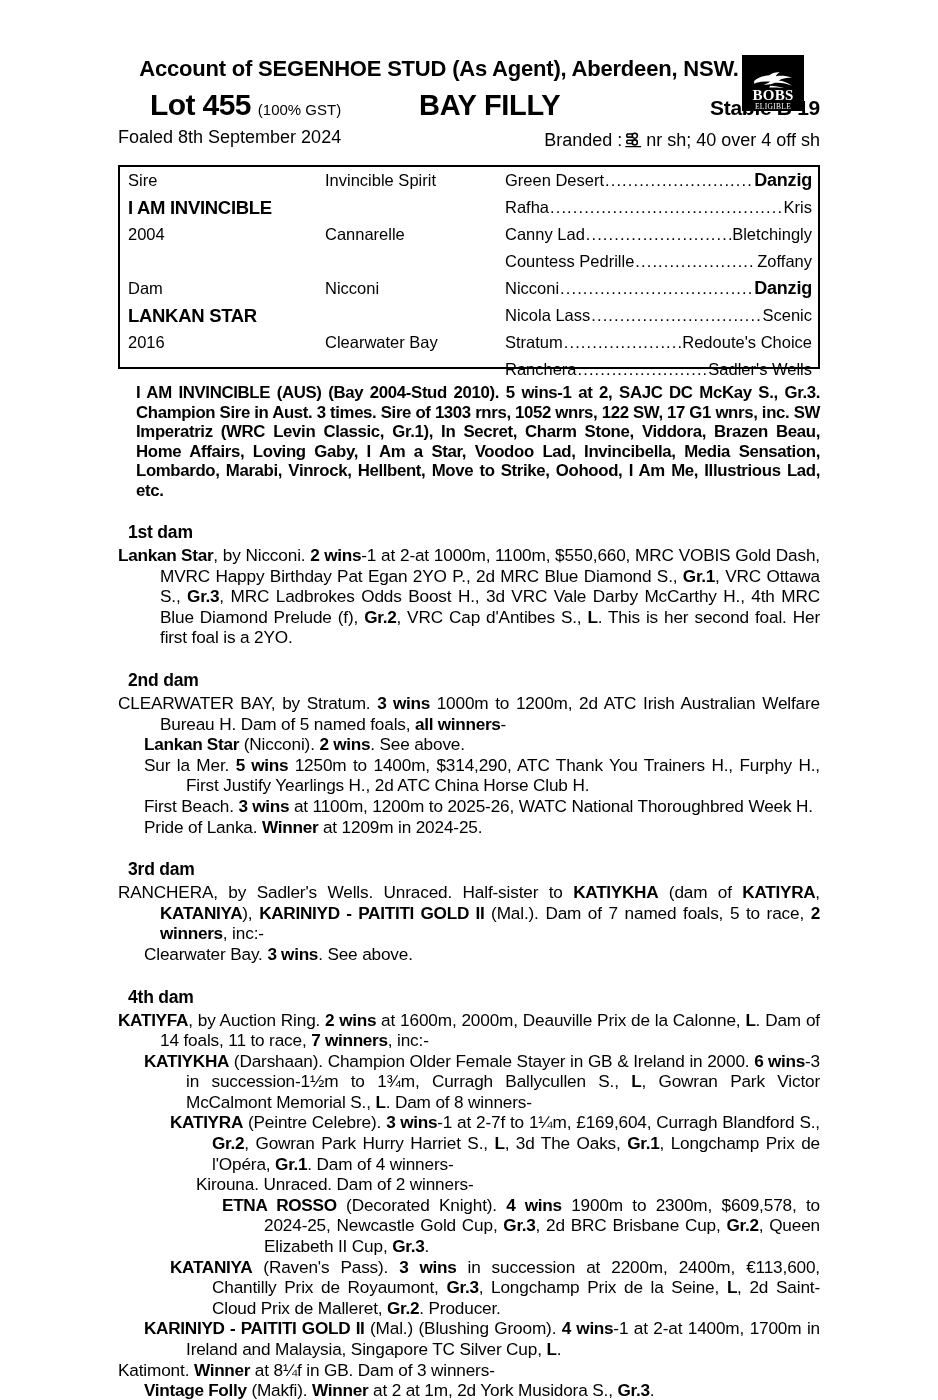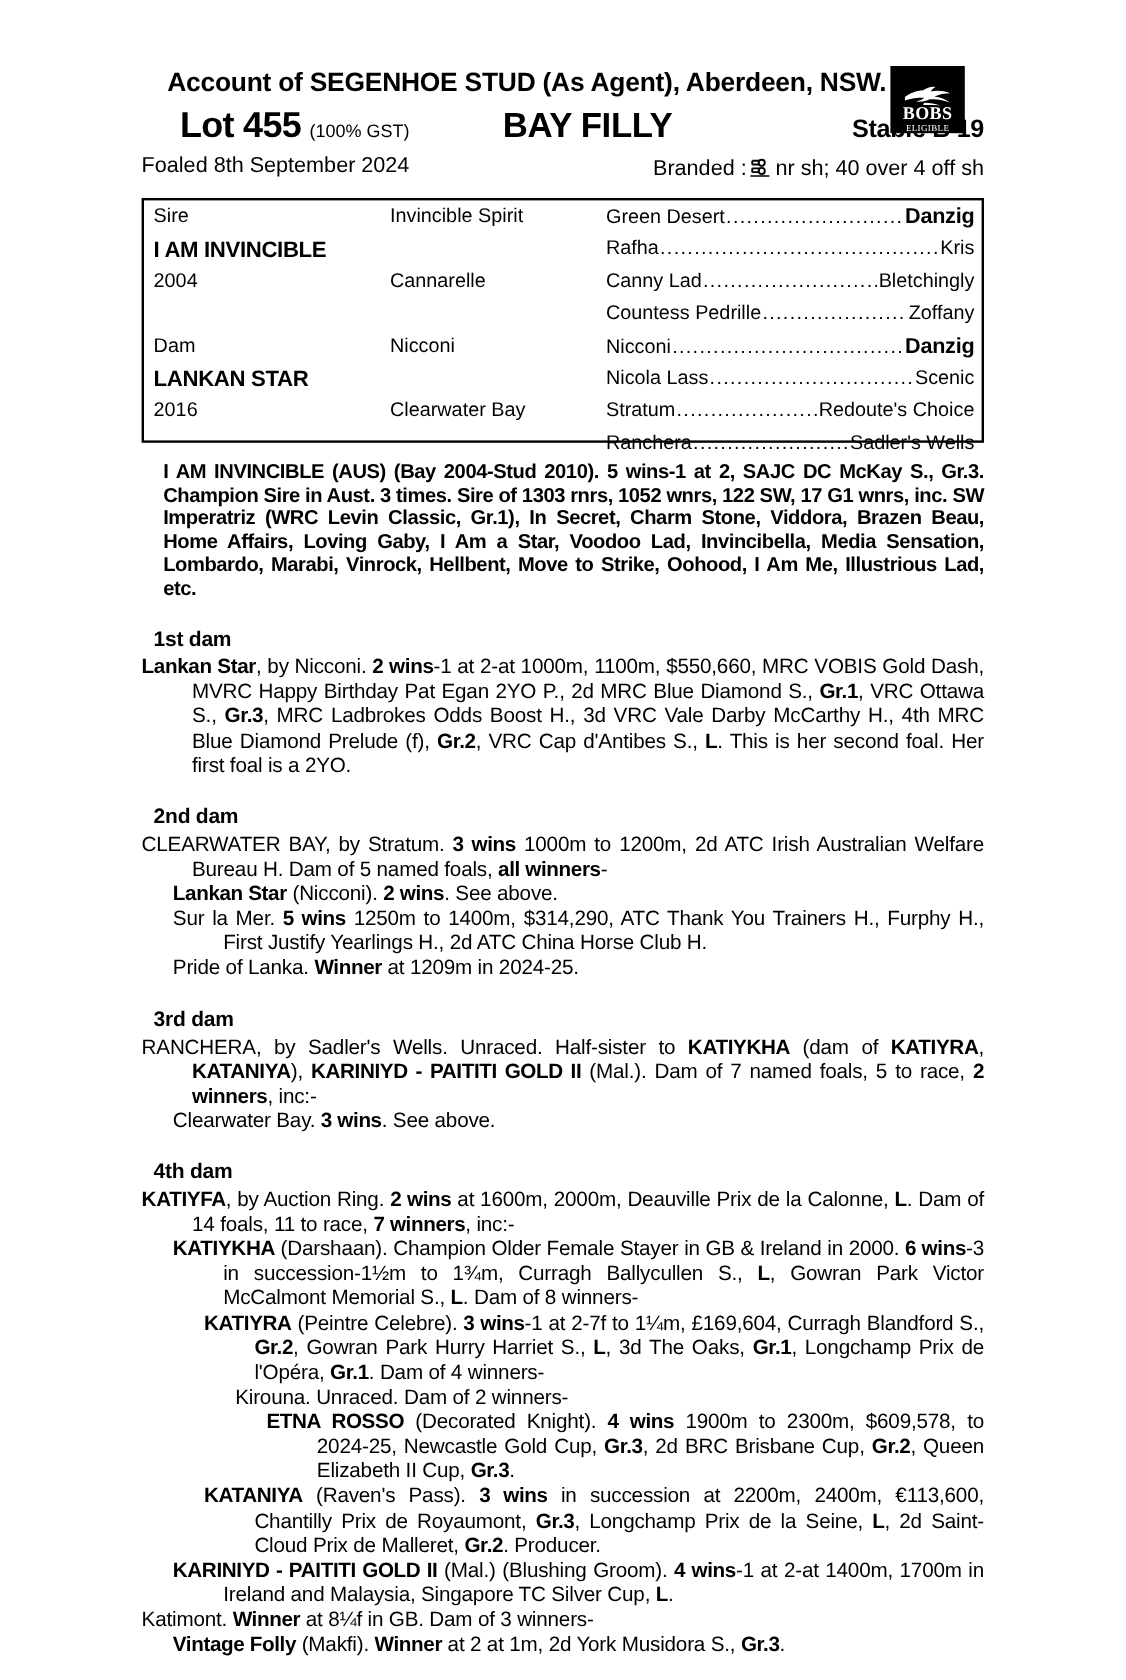--- a/index.html
+++ b/index.html
@@ -261,20 +261,21 @@
     <div class="dam-head">1st dam</div>
     <div id="dam1">
         <div class="entry lvl0"><b>Lankan Star</b><span>, by Nicconi. </span><b>2 wins</b><span>-1 at 2-at 1000m, 1100m, $550,660, MRC VOBIS Gold Dash, MVRC Happy Birthday Pat Egan 2YO P., 2d MRC Blue Diamond S., </span><b>Gr.1</b><span>, VRC Ottawa S., </span><b>Gr.3</b><span>, MRC Ladbrokes Odds Boost H., 3d VRC Vale Darby McCarthy H., 4th MRC Blue Diamond Prelude (f), </span><b>Gr.2</b><span>, VRC Cap d'Antibes S., </span><b>L</b><span>. This is her second foal. Her first foal is a 2YO.</span></div>
       </div>
 
     <div class="dam-head">2nd dam</div>
     <div id="dam2">
         <div class="entry lvl0"><span>CLEARWATER BAY, by Stratum. </span><b>3 wins</b><span> 1000m to 1200m, 2d ATC Irish Australian Welfare Bureau H. Dam of 5 named foals, </span><b>all winners</b><span>-</span></div>
         <div class="entry lvl1"><b>Lankan Star</b><span> (Nicconi). </span><b>2 wins</b><span>. See above.</span></div>
         <div class="entry lvl1"><span>Sur la Mer. </span><b>5 wins</b><span> 1250m to 1400m, $314,290, ATC Thank You Trainers H., Furphy H., First Justify Yearlings H., 2d ATC China Horse Club H.</span></div>
+        <div class="entry lvl1"><span>First Beach. </span><b>3 wins</b><span> at 1100m, 1200m to 2025-26, WATC National Thoroughbred Week H.</span></div>
         <div class="entry lvl1"><span>Pride of Lanka. </span><b>Winner</b><span> at 1209m in 2024-25.</span></div>
       </div>
 
     <div class="dam-head">3rd dam</div>
     <div id="dam3">
         <div class="entry lvl0"><span>RANCHERA, by Sadler's Wells. Unraced. Half-sister to </span><b>KATIYKHA</b><span> (dam of </span><b>KATIYRA</b><span>, </span><b>KATANIYA</b><span>), </span><b>KARINIYD - PAITITI GOLD II</b><span> (Mal.). Dam of 7 named foals, 5 to race, </span><b>2 winners</b><span>, inc:-</span></div>
         <div class="entry lvl1"><span>Clearwater Bay. </span><b>3 wins</b><span>. See above.</span></div>
       </div>
 
     <div class="dam-head">4th dam</div>

